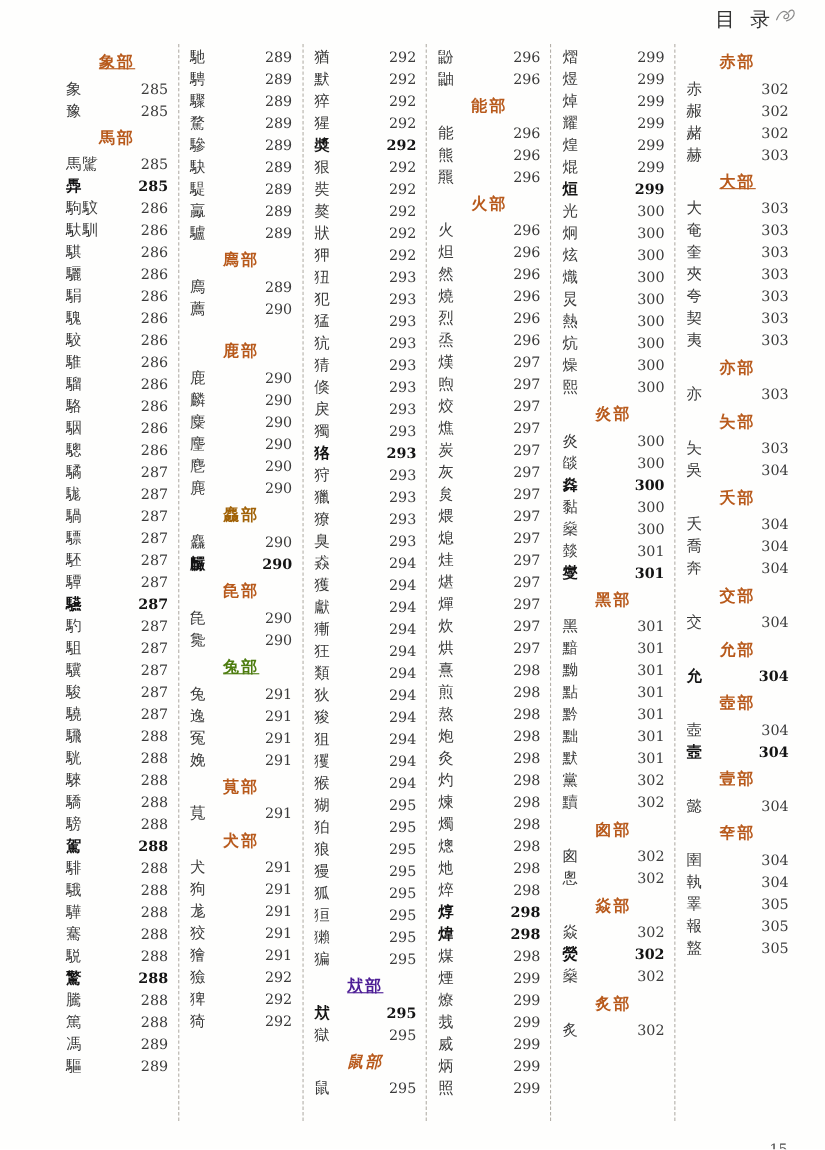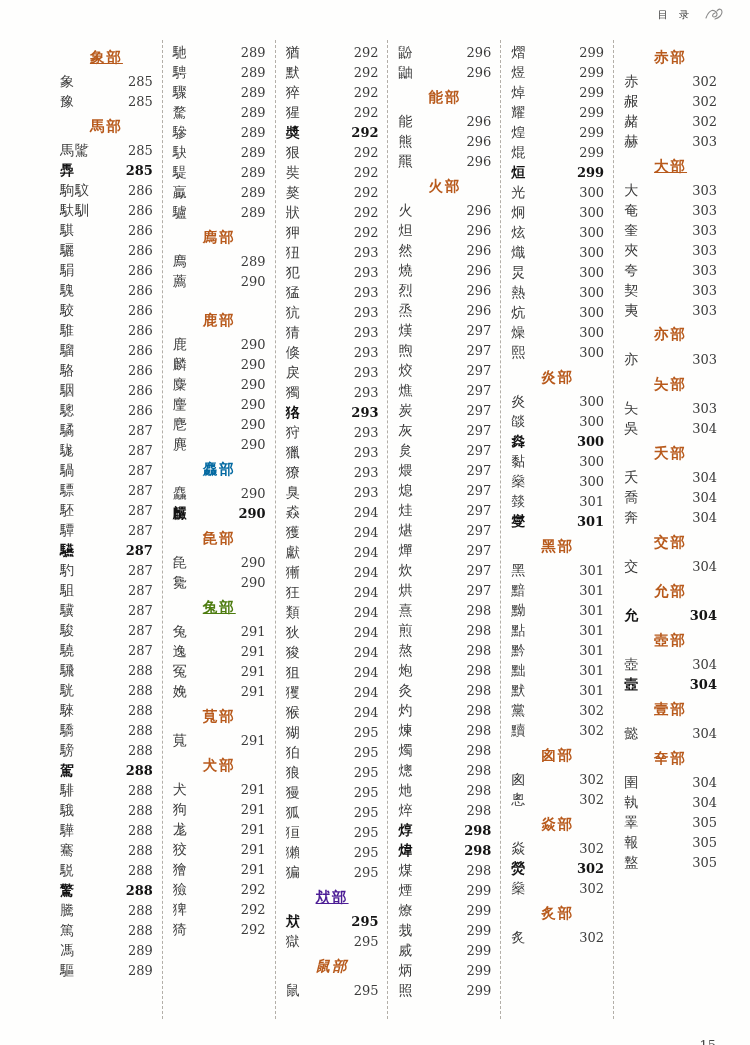--- a/index.html
+++ b/index.html
@@ -7,22 +7,22 @@
     position:relative;
     width:750px; height:1045px;
     margin:0 auto;
     background:#fefefd;
     overflow:hidden;
     font-family:"DejaVu Serif","Liberation Serif",serif;
     color:#3b3b3b;
   }
   .top-header {
     position:absolute; top:6px; right:26px;
-    display:flex; align-items:flex-end; gap:11px;
-    font-size:10px; color:#333; letter-spacing:4px;
+    display:flex; align-items:flex-start; gap:0;
+    font-size:18px; color:#333; letter-spacing:4px;
   }
   .deco { display:inline-flex; letter-spacing:0; }
   .columns {
     position:absolute; top:40px; left:50px; right:24px; bottom:26px;
     display:flex;
   }
   .col {
     flex:1 1 0;
     padding:2px 9px 0 10px;
     border-right:1px dashed #b3afa8;
@@ -308,21 +308,21 @@
           <span class="pageno">290</span>
         </div>
         <div class="entry">
           <span class="chars">麀</span>
           <span class="pageno">290</span>
         </div>
         <div class="entry">
           <span class="chars">麂</span>
           <span class="pageno">290</span>
         </div>
-        <div class="section-header" style="color: #0369a1;">麤部</div>
+        <div class="section-header" style="color: #a16207;">麤部</div>
         <div class="entry">
           <span class="chars">麤</span>
           <span class="pageno">290</span>
         </div>
         <div class="entry bold">
           <span class="chars">麣</span>
           <span class="pageno">290</span>
         </div>
         <div class="section-header" style="color: rgb(184, 90, 28);">㲋部</div>
         <div class="entry">
@@ -956,21 +956,21 @@
           <span class="pageno">303</span>
         </div>
         <div class="entry">
           <span class="chars">契</span>
           <span class="pageno">303</span>
         </div>
         <div class="entry">
           <span class="chars">夷</span>
           <span class="pageno">303</span>
         </div>
-        <div class="section-header" style="color: rgb(184, 90, 28); font-family: Liberation Mono, monospace;">亦部</div>
+        <div class="section-header" style="color: rgb(184, 90, 28);">亦部</div>
         <div class="entry">
           <span class="chars">亦</span>
           <span class="pageno">303</span>
         </div>
         <div class="section-header" style="color: rgb(184, 90, 28);">夨部</div>
         <div class="entry">
           <span class="chars">夨</span>
           <span class="pageno">303</span>
         </div>
         <div class="entry">

